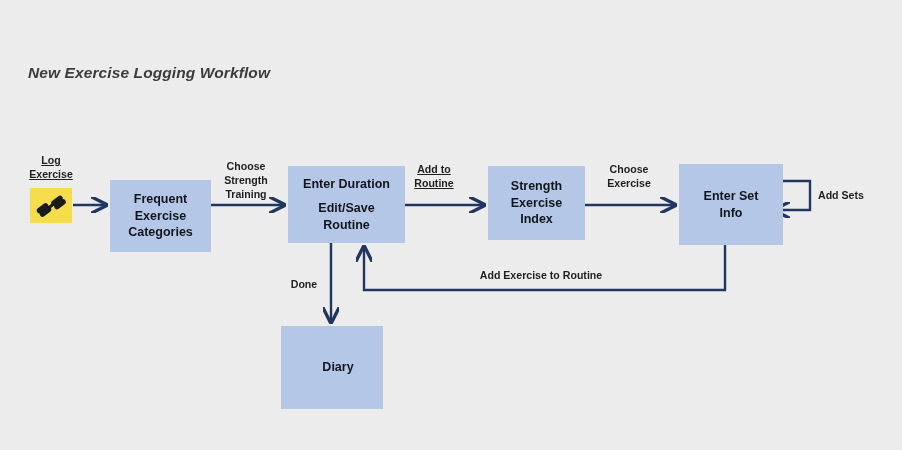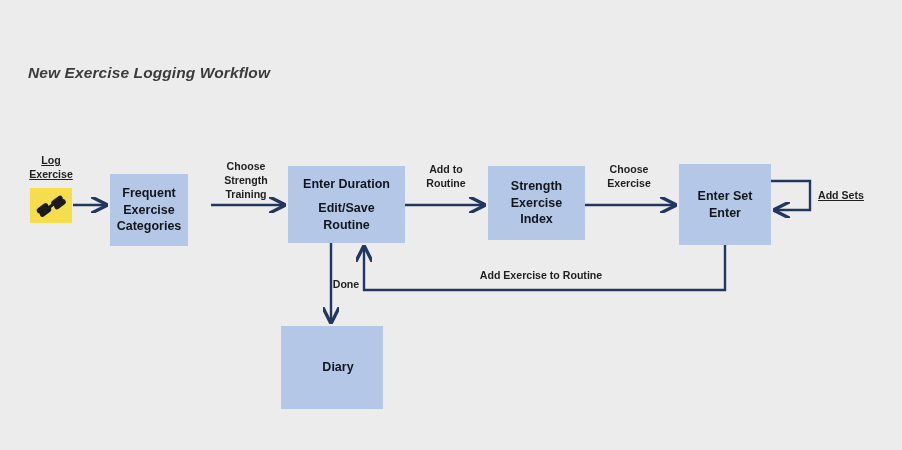--- a/index.html
+++ b/index.html
@@ -98,66 +98,66 @@
       <line x1="21" y1="13.5" x2="27" y2="9" stroke-width="5.5"></line>
     </g>
   </svg>
 </div>
 
 <div class="edge-label" style="left:18px; top:154px; width:66px;text-decoration:underline;">
   <span class="line">Log</span>
   <span class="line">Exercise</span>
 </div>
 
-<div class="node" style="left:110px; top:174px; width:78px; height:72px;">
+<div class="node" style="left:110px; top:180px; width:101px; height:72px;">
   <span class="line">Frequent</span>
   <span class="line">Exercise</span>
   <span class="line">Categories</span>
 </div>
 
 <div class="node gap" style="left:288px; top:166px; width:117px; height:77px;">
   <span class="line">Enter Duration</span>
   <span class="line">Edit/Save</span>
   <span class="line">Routine</span>
 </div>
 
 <div class="node" style="left:488px; top:166px; width:97px; height:74px;">
   <span class="line">Strength</span>
   <span class="line">Exercise</span>
   <span class="line">Index</span>
 </div>
 
-<div class="node" style="left:679px; top:164px; width:92px; height:81px;">
+<div class="node" style="left:679px; top:164px; width:104px; height:81px;">
   <span class="line">Enter Set</span>
-  <span class="line">Enter</span>
+  <span class="line">Info</span>
 </div>
 
 <div class="node" style="left:281px; top:326px; width:102px; height:83px;padding-left:12px;">
   <span class="line">Diary</span>
 </div>
 
 <div class="edge-label" style="left:213px; top:160px; width:66px;">
   <span class="line">Choose</span>
   <span class="line">Strength</span>
   <span class="line">Training</span>
 </div>
 
-<div class="edge-label" style="left:412px; top:163px; width:68px;">
+<div class="edge-label" style="left:400px; top:163px; width:68px;text-decoration:underline;">
   <span class="line">Add to</span>
   <span class="line">Routine</span>
 </div>
 
 <div class="edge-label" style="left:594px; top:163px; width:70px;">
   <span class="line">Choose</span>
   <span class="line">Exercise</span>
 </div>
 
-<div class="edge-label" style="left:818px; top:189px; width:70px; text-align:left;text-decoration:underline;">
+<div class="edge-label" style="left:818px; top:189px; width:70px; text-align:left;">
   <span class="line">Add Sets</span>
 </div>
 
 <div class="edge-label" style="left:468px; top:269px; width:146px;">
   <span class="line">Add Exercise to Routine</span>
 </div>
 
-<div class="edge-label" style="left:284px; top:278px; width:40px;margin-left:42px;">
+<div class="edge-label" style="left:284px; top:278px; width:40px;">
   <span class="line">Done</span>
 </div>
 
 </body></html>

